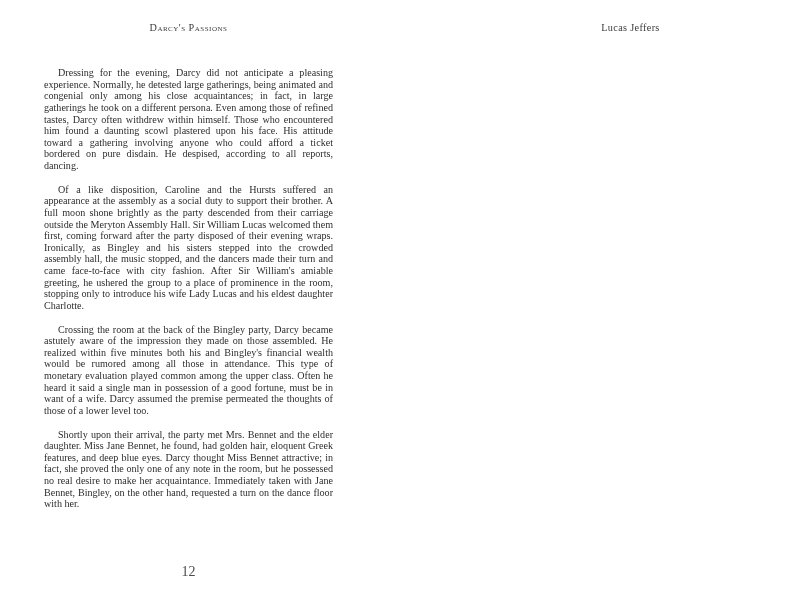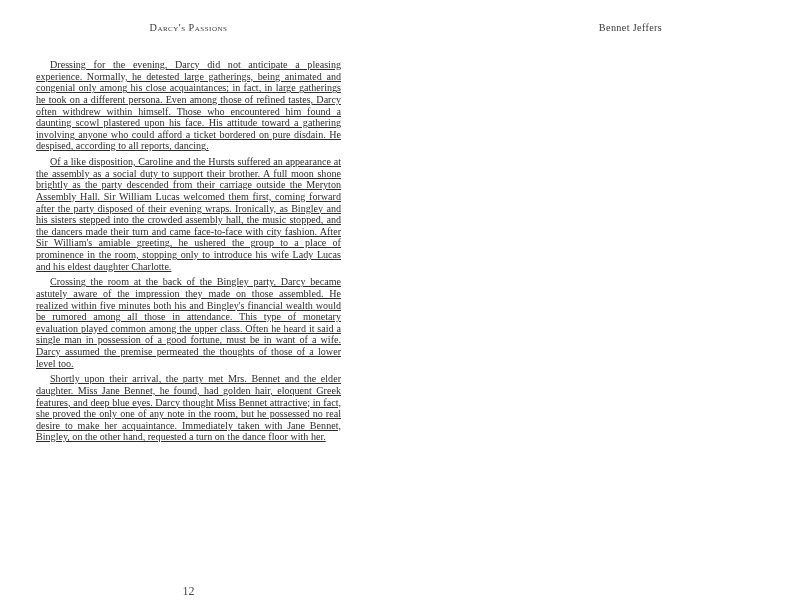--- a/index.html
+++ b/index.html
@@ -59,30 +59,29 @@
     font-size: 10.1px;
     line-height: 11.62px;
     text-align: justify;
     text-justify: inter-word;
     color: #2d2d2d;
     -webkit-font-smoothing: antialiased;
   }
   .col-left  { left: 32px;  width: 313px; }
 
   .para {
-    margin: 4px;
+    margin: 12px;
     text-indent: 14px;
     hyphens: manual;
-    text-decoration: underline;
   }
 
   .folio {
     position: absolute;
-    top: 584px;
-    font-size: 12px;
+    top: 564px;
+    font-size: 14px;
     color: #4a4a4a;
   }
   .folio-left  { left: 32px;  width: 313px; text-align: center; }
 </style>
 </head>
 <body>
 
 <div class="book-spread">
 
   <div class="page page-left">
@@ -92,17 +91,17 @@
       <p class="para">Dressing for the evening, Darcy did not anticipate a pleasing experience. Normally, he detested large gatherings, being animated and congenial only among his close acquaintances; in fact, in large gatherings he took on a different persona. Even among those of refined tastes, Darcy often withdrew within himself. Those who encountered him found a daunting scowl plastered upon his face. His attitude toward a gathering involving anyone who could afford a ticket bordered on pure disdain. He despised, according to all reports, dancing.</p>
       <p class="para">Of a like disposition, Caroline and the Hursts suffered an appearance at the assembly as a social duty to support their brother. A full moon shone brightly as the party descended from their carriage outside the Meryton Assembly Hall. Sir William Lucas welcomed them first, coming forward after the party disposed of their evening wraps. Ironically, as Bingley and his sisters stepped into the crowded assembly hall, the music stopped, and the dancers made their turn and came face-to-face with city fashion. After Sir William's amiable greeting, he ushered the group to a place of prominence in the room, stopping only to introduce his wife Lady Lucas and his eldest daughter Charlotte.</p>
       <p class="para">Crossing the room at the back of the Bingley party, Darcy became astutely aware of the impression they made on those assembled. He realized within five minutes both his and Bingley's financial wealth would be rumored among all those in attendance. This type of monetary evaluation played common among the upper class. Often he heard it said a single man in possession of a good fortune, must be in want of a wife. Darcy assumed the premise permeated the thoughts of those of a lower level too.</p>
       <p class="para">Shortly upon their arrival, the party met Mrs. Bennet and the elder daughter. Miss Jane Bennet, he found, had golden hair, eloquent Greek features, and deep blue eyes. Darcy thought Miss Bennet attractive; in fact, she proved the only one of any note in the room, but he possessed no real desire to make her acquaintance. Immediately taken with Jane Bennet, Bingley, on the other hand, requested a turn on the dance floor with her.</p>
     </div>
 
     <div class="folio folio-left">12</div>
   </div>
 
   <div class="page page-right">
-    <div class="running-head rh-right">Bennet Jeffers</div>
+    <div class="running-head rh-right">Lucas Jeffers</div>
 
   </div>
 
 </div>
 
 </body></html>

